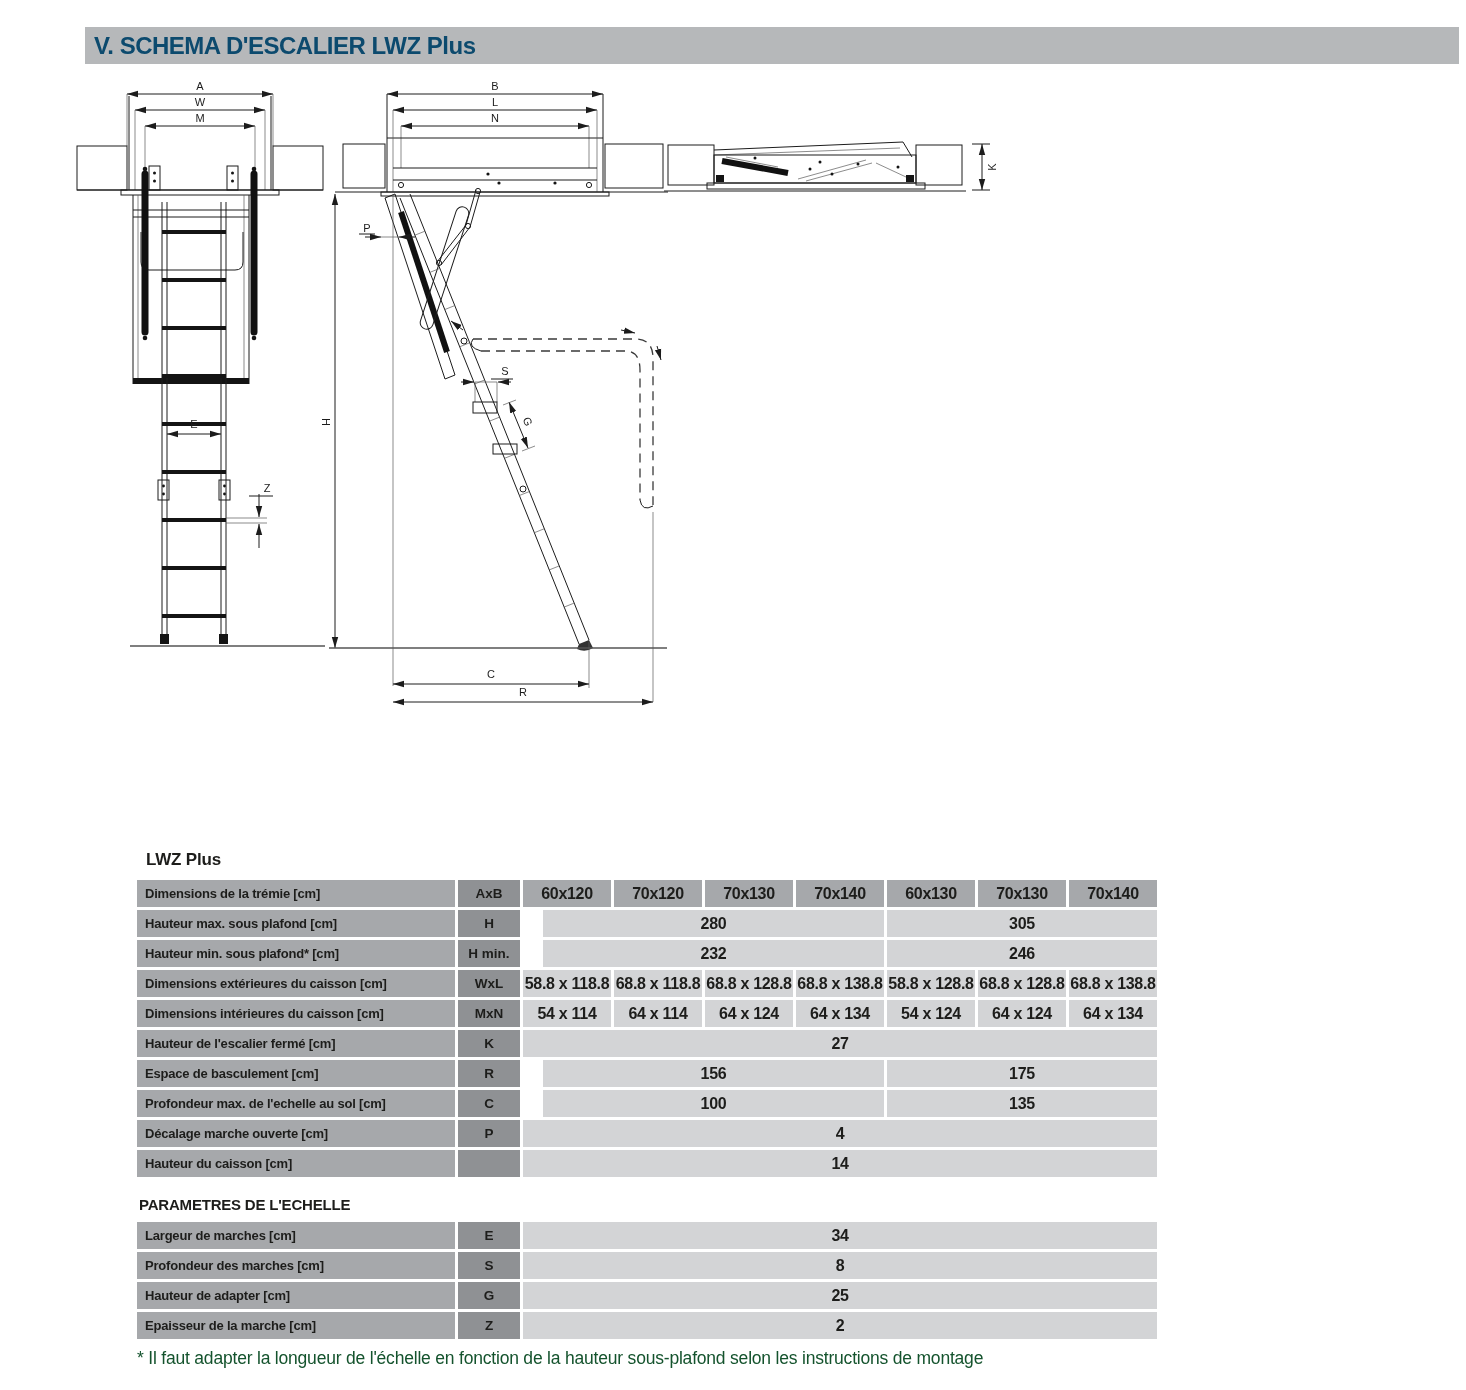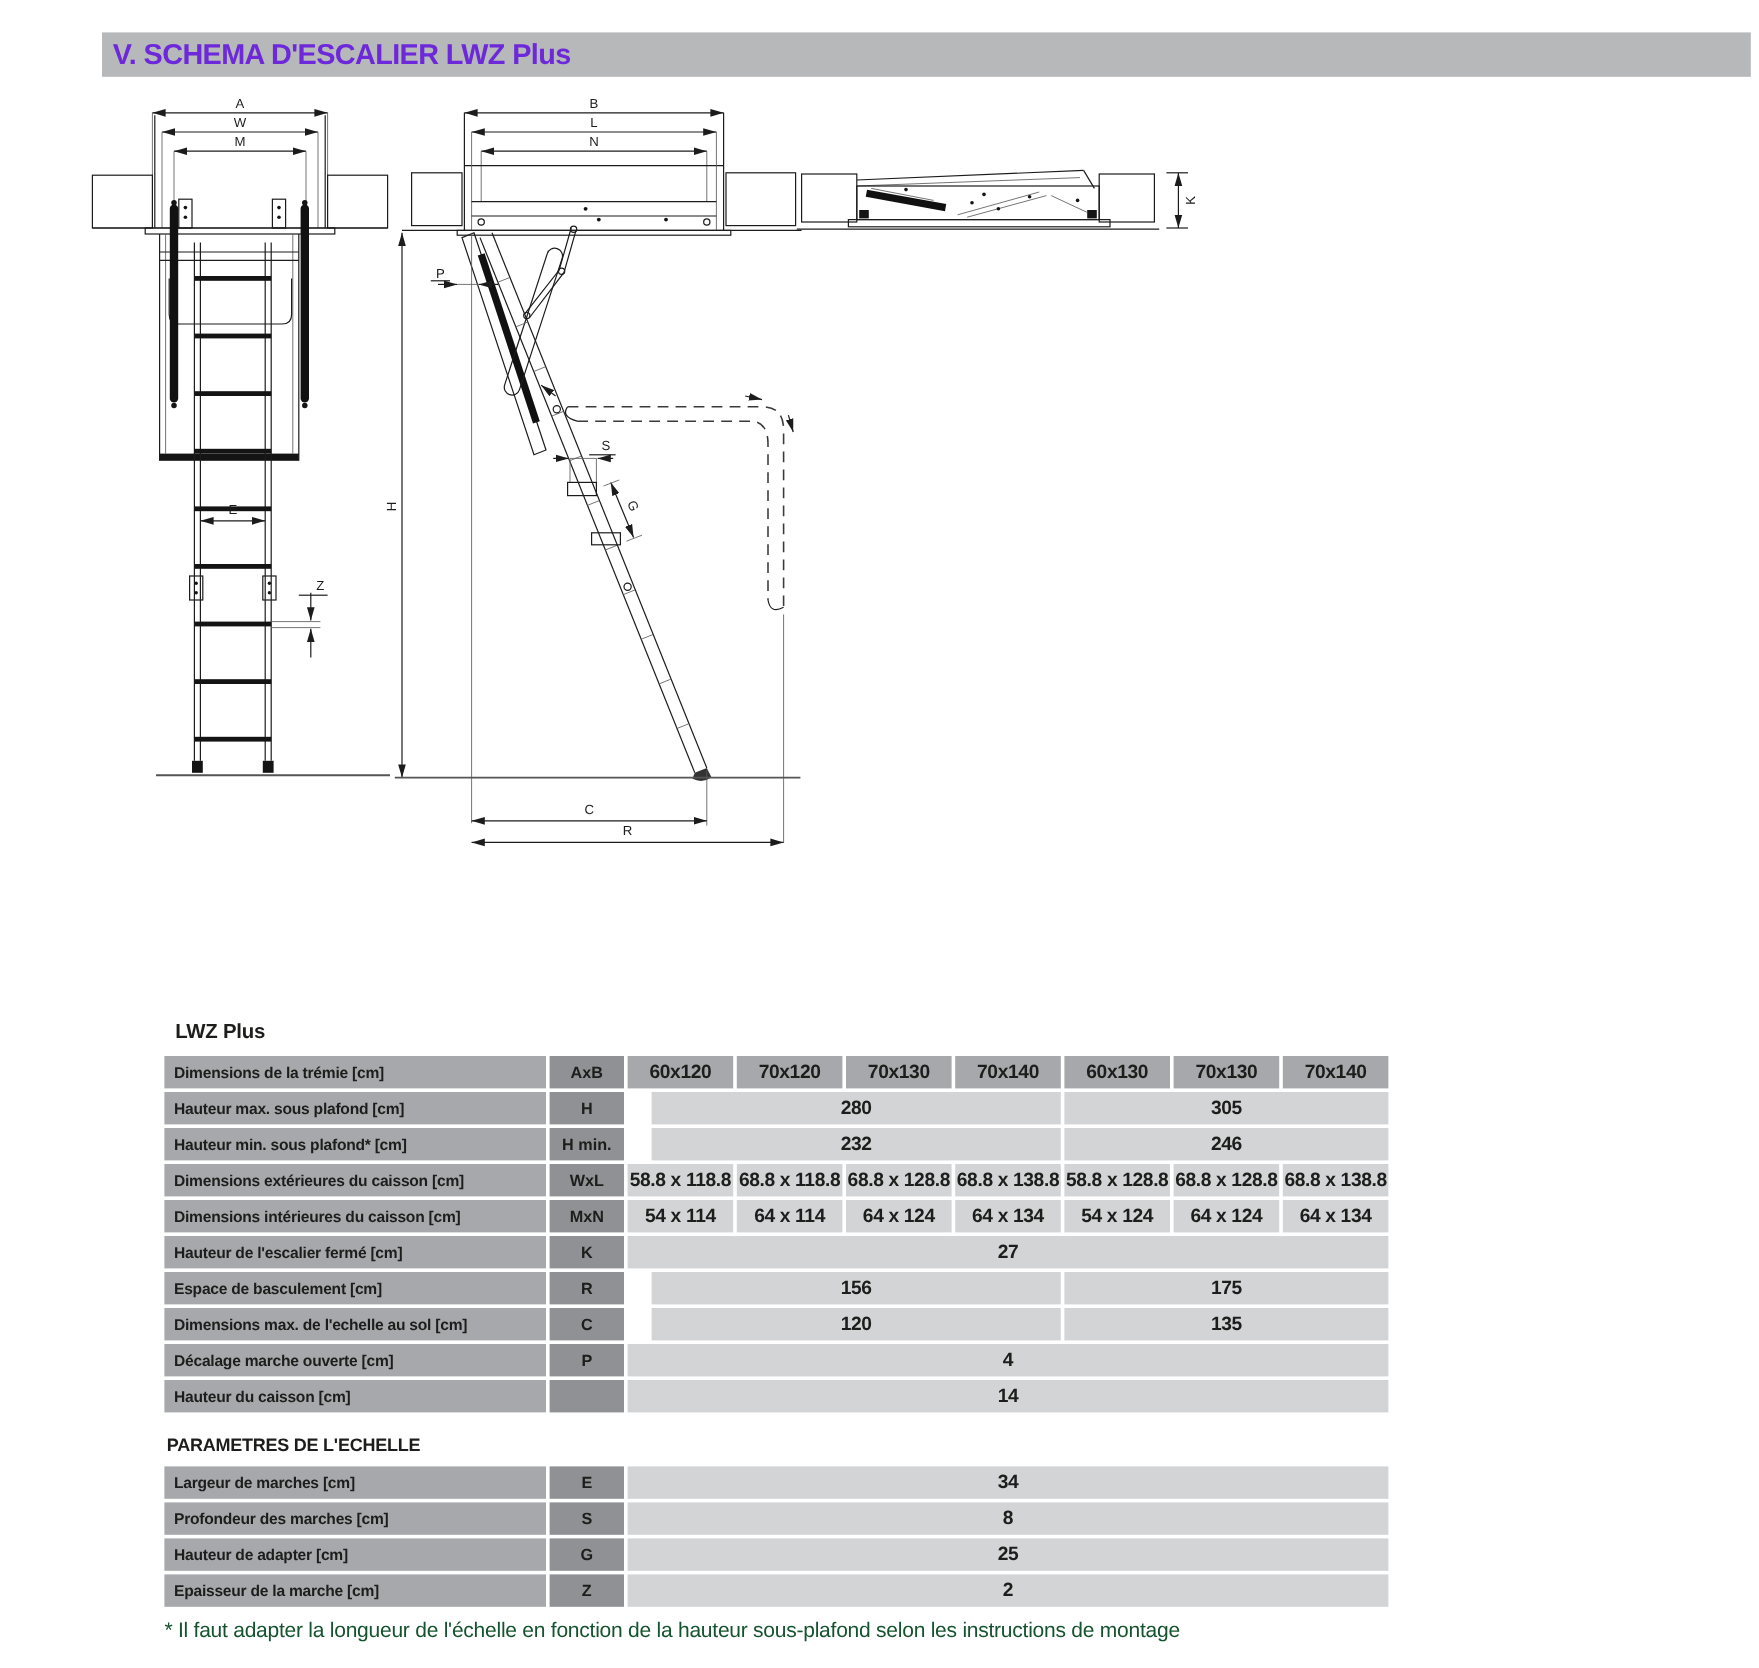--- a/index.html
+++ b/index.html
@@ -1,20 +1,20 @@
 <!DOCTYPE html>
 <html><head>
 <meta charset="utf-8">
 <style>
   html,body{margin:0;padding:0;background:#fff;}
   .page{position:relative;width:1466px;height:1390px;background:#ffffff;
         font-family:"Liberation Sans",sans-serif;color:#1d1d1b;overflow:hidden;}
   .titlebar{position:absolute;left:85px;top:27px;width:1374px;height:37px;
         background:#b6b8ba;display:flex;align-items:center;box-sizing:border-box;padding-left:9px;}
-  .titlebar span{font-size:24px;font-weight:700;letter-spacing:-0.5px;color:#6d28d9;}
+  .titlebar span{font-size:24px;font-weight:700;letter-spacing:-0.5px;color:#0c4a6e;}
   svg{position:absolute;overflow:visible;}
   svg text{font-family:"Liberation Sans",sans-serif;font-size:11px;fill:#1c1c1c;}
   .ln{stroke:#1c1c1c;stroke-width:1;fill:none;}
   .thin{stroke:#5a5a5a;stroke-width:0.7;fill:none;}
   .dim{stroke:#1c1c1c;stroke-width:1;fill:none;}
   .dash{stroke:#3a3a3a;stroke-width:1.3;fill:none;stroke-dasharray:9 6;}
   .blk{fill:#141414;stroke:none;}
   .tbl{position:absolute;left:137px;top:850px;width:1020px;}
   .tbl-title{font-size:17px;font-weight:700;margin:0 0 10px 9px;letter-spacing:-0.2px;}
   .sec-title{font-size:15px;font-weight:700;margin:19px 0 9px 2px;letter-spacing:-0.2px;}
@@ -338,23 +338,23 @@
     </div>
 
     <div class="trow">
       <div class="lab">Espace de basculement [cm]</div>
       <div class="code">R</div>
       <div class="val s4">156</div>
       <div class="val s3">175</div>
     </div>
 
     <div class="trow">
-      <div class="lab">Dimensions max. de l'echelle au sol [cm]</div>
+      <div class="lab">Profondeur max. de l'echelle au sol [cm]</div>
       <div class="code">C</div>
-      <div class="val s4">120</div>
+      <div class="val s4">100</div>
       <div class="val s3">135</div>
     </div>
 
     <div class="trow">
       <div class="lab">Décalage marche ouverte [cm]</div>
       <div class="code">P</div>
       <div class="val s7">4</div>
     </div>
 
     <div class="trow">

